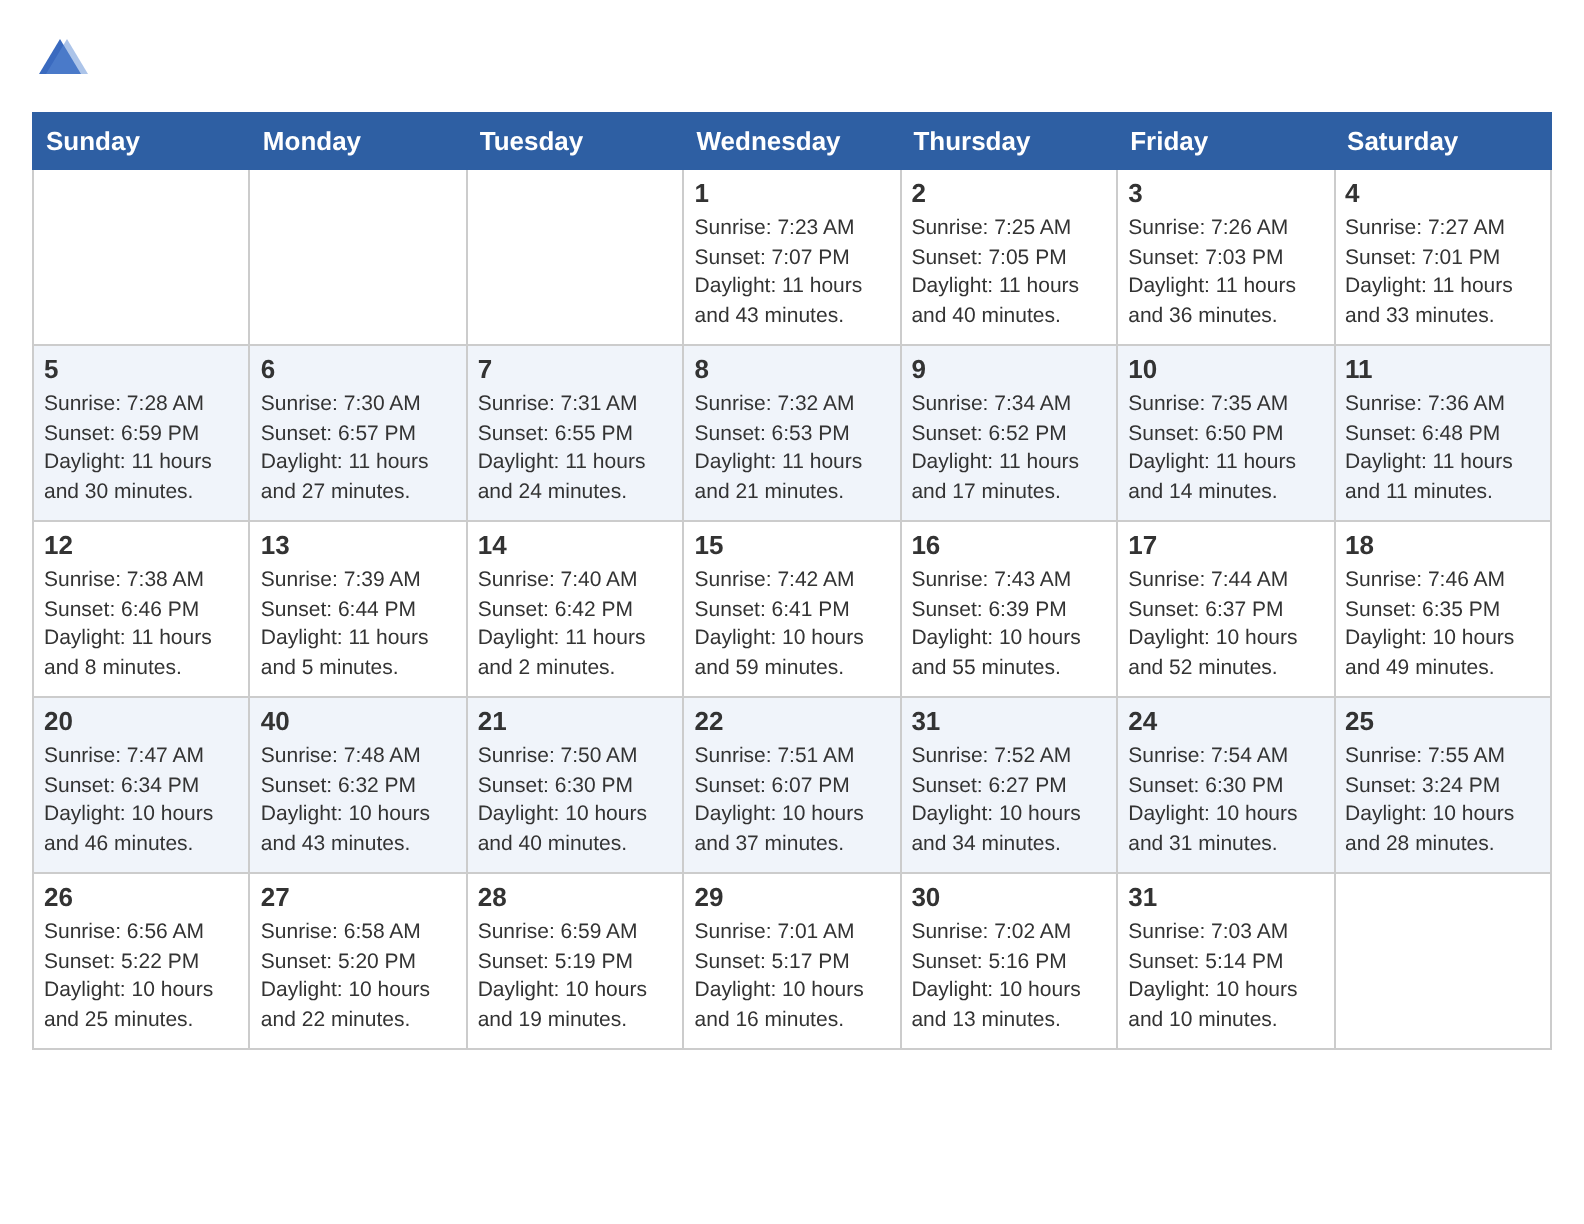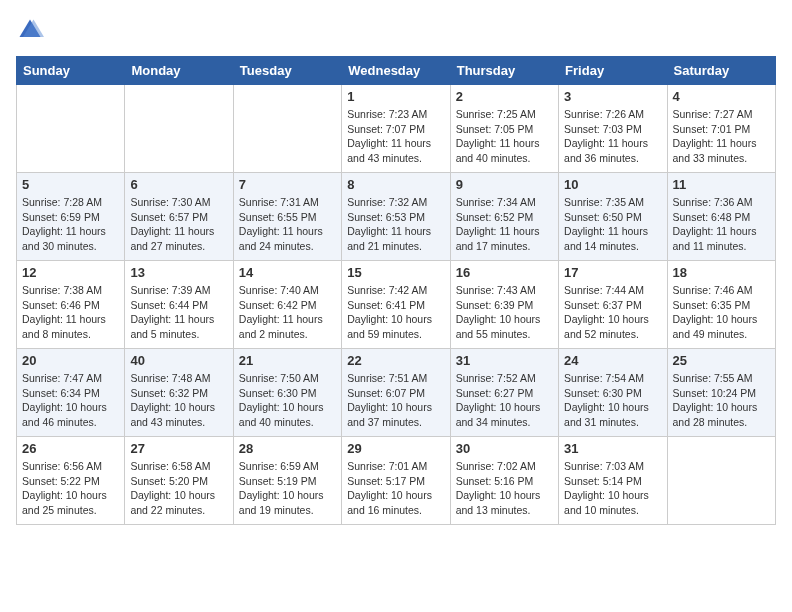--- a/index.html
+++ b/index.html
@@ -269,21 +269,21 @@
         </td>
         <td>
           <div class="day-num">24</div>
           <div class="day-info">Sunrise: 7:54 AM
 Sunset: 6:30 PM
 Daylight: 10 hours and 31 minutes.</div>
         </td>
         <td>
           <div class="day-num">25</div>
           <div class="day-info">Sunrise: 7:55 AM
-Sunset: 10:24 PM
+Sunset: 3:24 PM
 Daylight: 10 hours and 28 minutes.</div>
         </td>
       </tr>
       <tr class="row-white">
         <td>
           <div class="day-num">26</div>
           <div class="day-info">Sunrise: 6:56 AM
 Sunset: 5:22 PM
 Daylight: 10 hours and 25 minutes.</div>
         </td>

